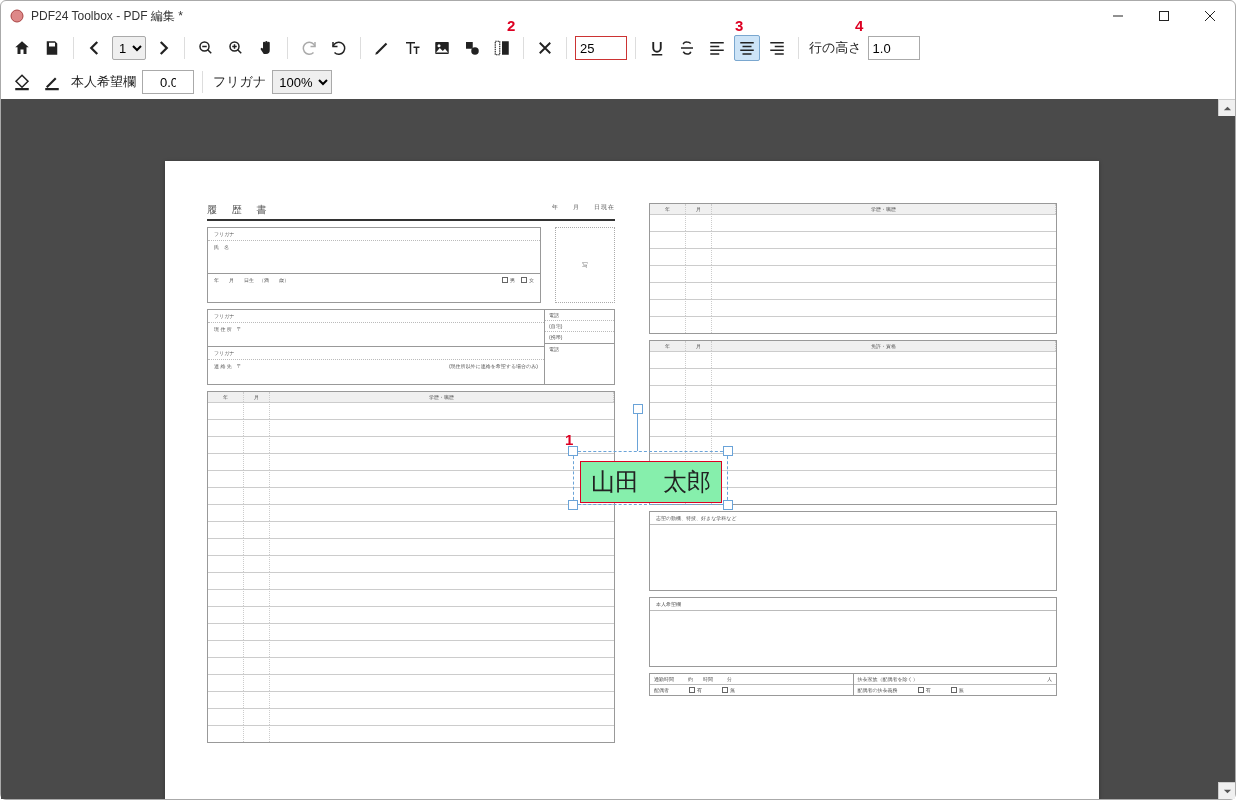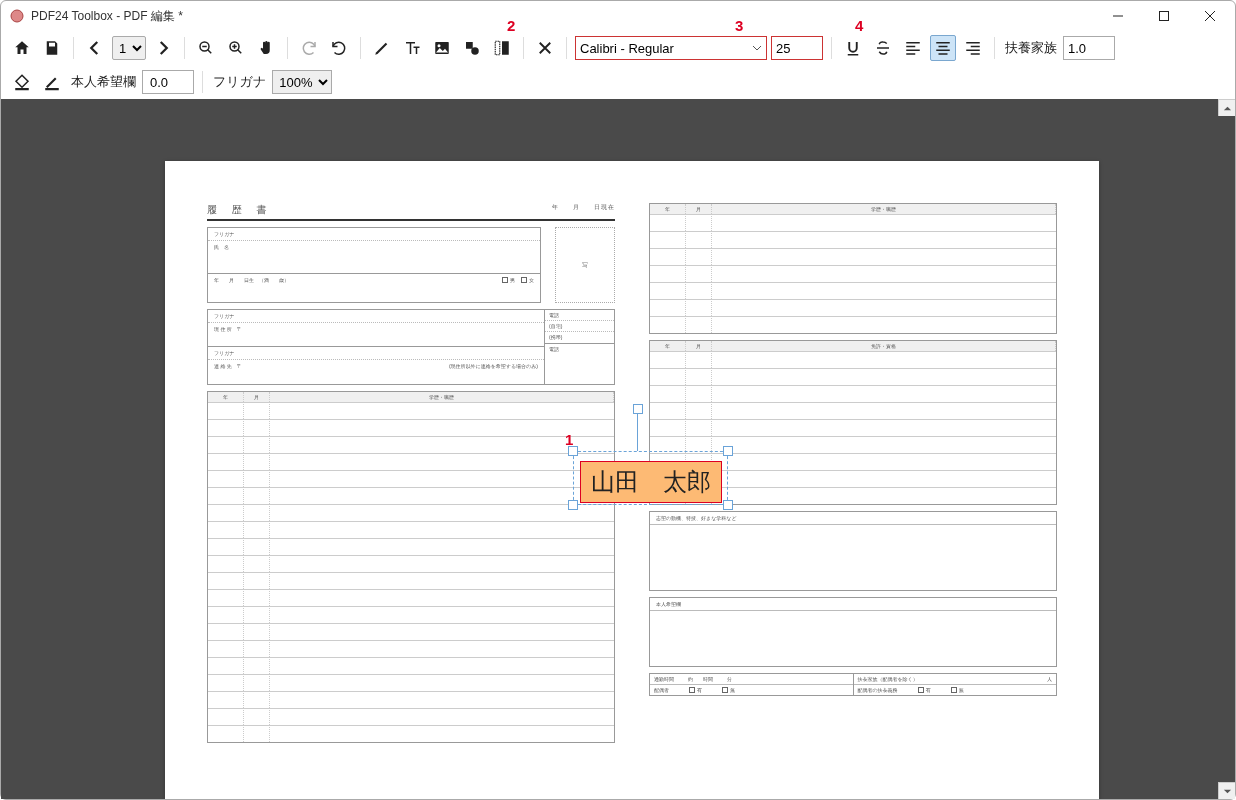--- a/index.html
+++ b/index.html
@@ -19,21 +19,21 @@
 .sep { width: 1px; height: 22px; background: #ddd; margin: 0 4px; }
 .tbtn { width: 26px; height: 26px; display: flex; align-items: center; justify-content: center; border-radius: 2px; }
 .tbtn.active { background: #cde4f7; border: 1px solid #7aa7cf; }
 .tbtn svg { width: 18px; height: 18px; fill: #222; }
 .tbtn.disabled svg { fill: #aaa; }
 
 .page-select { height: 24px; border: 1px solid #aaa; border-radius: 2px; font-size: 13px; padding: 0 2px; }
 .font-select { width: 192px; height: 24px; border: 1px solid #c33; padding: 0 4px; font-size: 13px; display: flex; align-items: center; justify-content: space-between; }
 .font-size-input { width: 52px; height: 24px; border: 1px solid #c33; padding: 0 4px; font-size: 13px; }
 .lineheight-input { width: 52px; height: 24px; border: 1px solid #aaa; padding: 0 4px; font-size: 13px; }
-.line-width-input { width: 52px; height: 24px; border: 1px solid #aaa; padding: 0 7px; font-size: 13px; }
+.line-width-input { width: 52px; height: 24px; border: 1px solid #aaa; padding: 0 17px; font-size: 13px; }
 .opacity-select { height: 24px; border: 1px solid #aaa; font-size: 13px; padding: 0 2px; }
 .label { font-size: 13px; color: #222; margin: 0 2px; }
 
 .annot-num { position: absolute; color: #d02; font-weight: bold; font-size: 15px; }
 .annot-num.n2 { left: 506px; top: -14px; }
 .annot-num.n3 { left: 734px; top: -14px; }
 .annot-num.n4 { left: 854px; top: -14px; }
 
 .canvas-wrap { flex: 1; background: #4a4a4a; position: relative; overflow: hidden; }
 .page { position: absolute; left: 164px; top: 18px; width: 934px; height: 660px; background: #fff; box-shadow: 0 1px 4px rgba(0,0,0,0.3); margin-top: 44px; }
@@ -43,21 +43,21 @@
 .box { border: 1px solid #999; }
 .table-head { display: flex; background: #f0f0f0; font-size: 5px; }
 .table-head > div { padding: 2px 4px; border-right: 1px dotted #ccc; text-align: center; }
 .table-body .trow { display: flex; }
 .table-body .trow > div { border-right: 1px dotted #ccc; border-top: 1px solid #ccc; height: 17px; }
 
 .title-row { font-size: 10px; letter-spacing: 6px; border-bottom: 2px solid #333; padding-bottom: 2px; display: flex; justify-content: space-between; }
 .title-row .date { font-size: 6px; letter-spacing: 1px; }
 .photo-box { width: 60px; height: 76px; border: 1px dotted #aaa; display: flex; align-items: center; justify-content: center; font-size: 6px; color: #888; }
 
-.text-object { position: absolute; left: 415px; top: 300px; border: 1px solid #d02; padding: 4px 10px; font-size: 24px; font-family: Liberation Mono, monospace; color: #222; background: #fdba74; }
+.text-object { position: absolute; left: 415px; top: 300px; border: 1px solid #d02; padding: 4px 10px; font-size: 24px; font-family: Liberation Mono, monospace; color: #222; background: #86efac; }
 .sel-handle { position: absolute; width: 10px; height: 10px; border: 1px solid #6aa3d8; background: #fff; }
 .sel-outer { position: absolute; border: 1px dashed #6aa3d8; }
 
 .annot-num.n1 { position: absolute; color: #d02; font-weight: bold; font-size: 15px; left: 400px; top: 270px; }
 
 .scroll-btn { position: absolute; right: 0; width: 17px; height: 17px; background: #f0f0f0; border-left: 1px solid #ccc; border-top: 1px solid #ccc; display: flex; align-items: center; justify-content: center; }
 .scroll-btn.up { top: 0; }
 .scroll-btn.down { bottom: 0; }
 .scroll-btn svg { width: 9px; height: 9px; fill: #555; }
 
@@ -186,26 +186,20 @@
             <rect x="12" y="3" width="9" height="18"></rect>
           </svg>
         </div>
     <div class="sep"></div>
     <div class="tbtn">
           <svg viewBox="0 0 24 24">
             <path d="M5 5l14 14M19 5L5 19" stroke="#222" stroke-width="2.5"></path>
           </svg>
         </div>
     <div class="sep"></div>
-    <div class="font-select">
-      <span>Calibri - Regular</span>
-      <svg width="10" height="10" viewBox="0 0 10 10">
-            <path d="M1 3l4 4 4-4" fill="none" stroke="#555"></path>
-          </svg>
-    </div>
     <input class="font-size-input" value="25" style="">
     <div class="sep"></div>
     <div class="tbtn">
           <svg viewBox="0 0 24 24">
             <path d="M7 4v8a5 5 0 0010 0V4" fill="none" stroke="#222" stroke-width="2.5"></path>
             <path d="M5 21h14" stroke="#222" stroke-width="2"></path>
           </svg>
         </div>
     <div class="tbtn">
           <svg viewBox="0 0 24 24">
@@ -222,21 +216,21 @@
           <svg viewBox="0 0 24 24">
             <path d="M3 5h18M6 10h12M3 15h18M6 20h12" stroke="#222" stroke-width="2"></path>
           </svg>
         </div>
     <div class="tbtn">
           <svg viewBox="0 0 24 24">
             <path d="M3 5h18M9 10h12M3 15h18M9 20h12" stroke="#222" stroke-width="2"></path>
           </svg>
         </div>
     <div class="sep"></div>
-    <span class="label">扶養家族</span>
+    <span class="label">行の高さ</span>
     <input class="lineheight-input" value="1.0" style="">
   </div>
 
   <div class="toolbar second">
     <div class="tbtn">
           <svg viewBox="0 0 24 24">
             <path d="M12 3l8 8-8 8-8-8z" fill="none" stroke="#222" stroke-width="2"></path>
             <rect x="3" y="20" width="18" height="3"></rect>
           </svg>
         </div>

